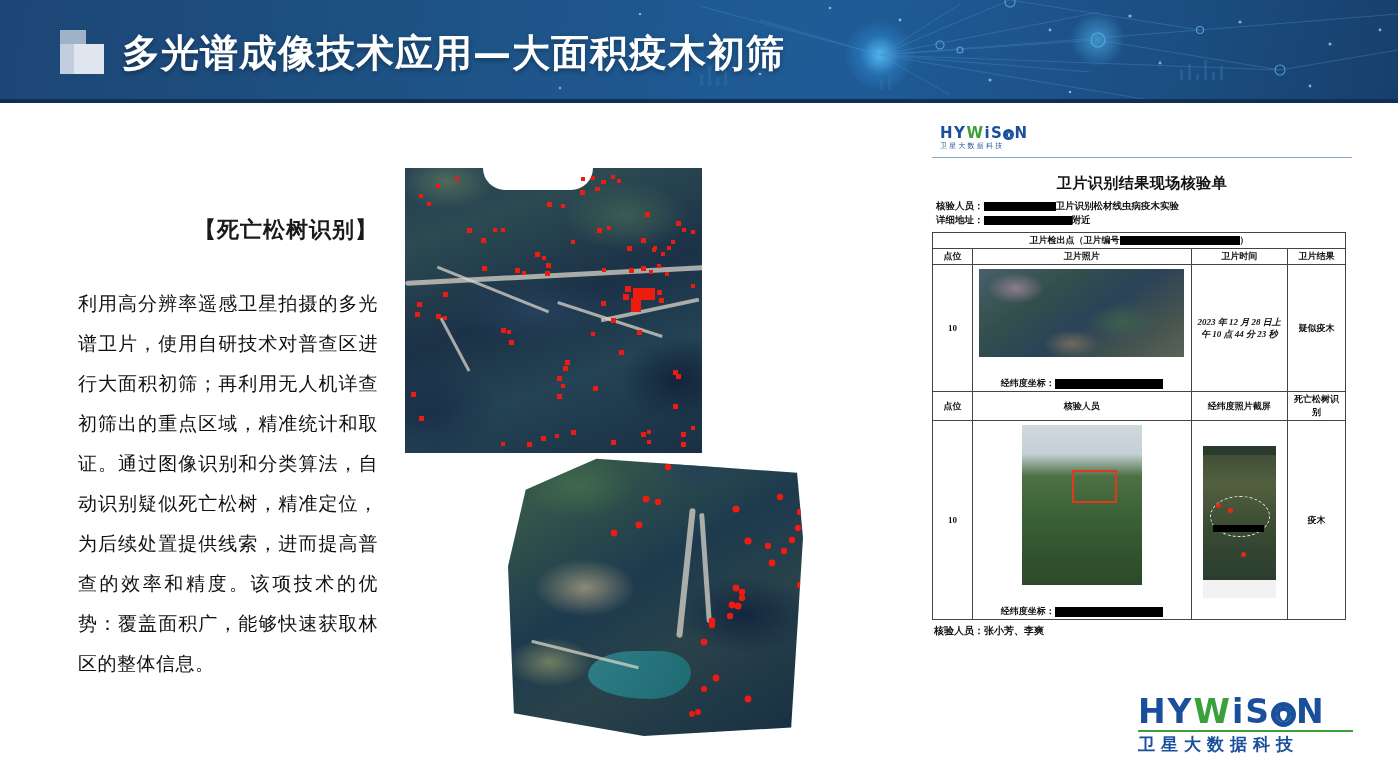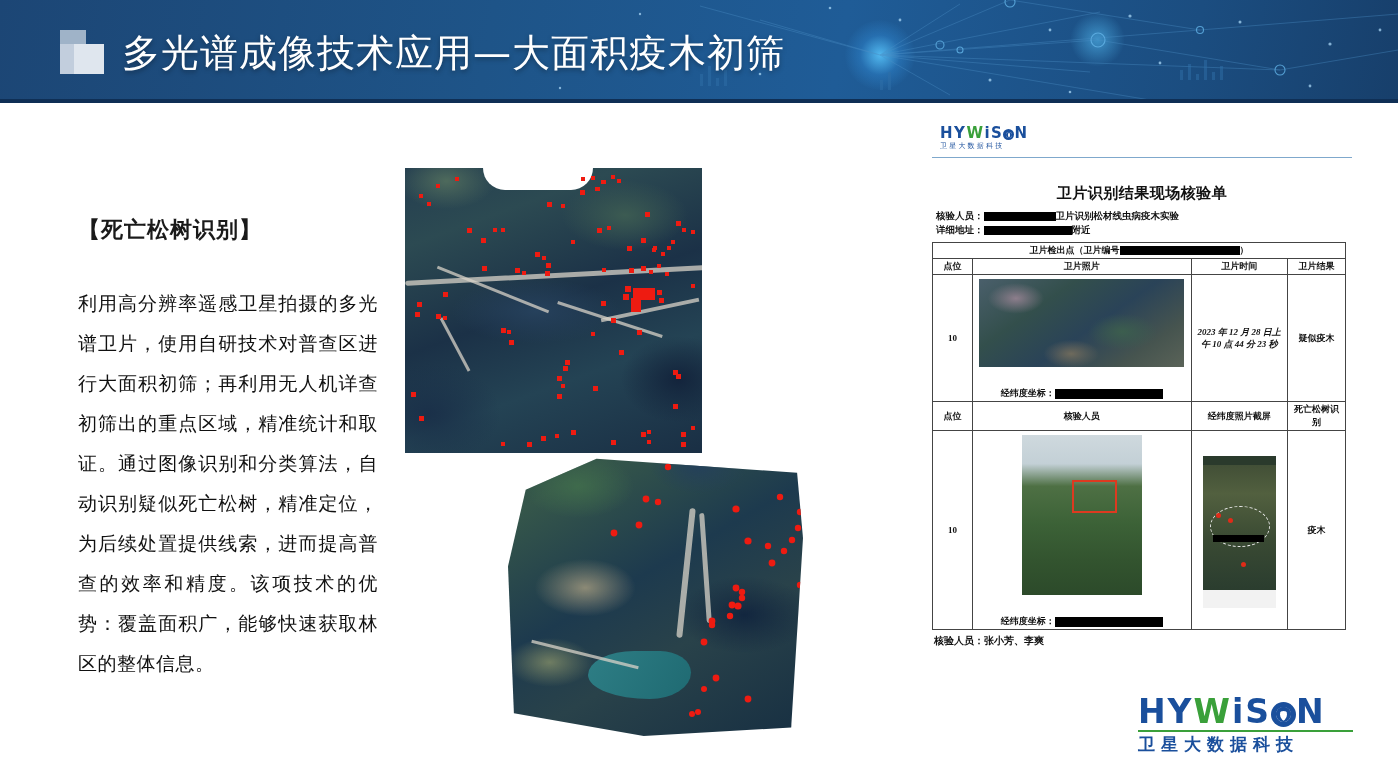--- a/index.html
+++ b/index.html
@@ -32,30 +32,30 @@
   }
   .title-mark{
     position:absolute;z-index:6;
   }
   .title-mark .sq1{position:absolute;left:0;top:0;width:26px;height:26px;background:#9fb3c8;}
   .title-mark .sq2{position:absolute;left:14px;top:14px;width:30px;height:30px;background:#dfe6ee;}
   .title-mark .sq3{position:absolute;left:0;top:14px;width:14px;height:30px;background:#c2cedd;}
   .banner-title{
     position:absolute;left:122px;top:28px;z-index:6;
     font-family:"DejaVu Sans","Liberation Sans",sans-serif;
-    font-size:38px;font-weight:normal;color:#ffffff;letter-spacing:1px;
+    font-size:38px;font-weight:bold;color:#ffffff;letter-spacing:1px;
     text-shadow:0 2px 5px rgba(0,0,0,.35);
     white-space:nowrap;
   }
 
   
   .left-col{position:absolute;left:78px;top:215px;width:300px;}
   .lead-title{
     font-family:"DejaVu Sans","Liberation Sans",sans-serif;
-    font-size:22px;font-weight:bold;color:#1a1a1a;margin:0 0 38px 0;letter-spacing:1px;
+    font-size:22px;font-weight:bold;color:#1a1a1a;margin:0 0 38px 0;letter-spacing:1px;text-align:right;
   }
   .body-text{
     font-family:"DejaVu Sans","Liberation Sans",sans-serif;
     font-size:19px;line-height:40px;color:#111111;margin:0;
     text-align:justify;text-justify:inter-character;
     letter-spacing:.5px;
   }
 
   
   .sat{position:absolute;overflow:hidden;}
@@ -106,21 +106,21 @@
   .hy-g{color:#3aa03a;}
   .hy-sub{font-family:"DejaVu Sans","Liberation Sans",sans-serif;font-size:7px;
     letter-spacing:2.2px;color:#1a4f9c;line-height:9px;margin-top:1px;}
   .hy-rule{height:1px;background:#7fa8cc;margin:5px 0 0 0;}
   .aperture{display:inline-block;width:11px;height:11px;border-radius:50%;
     background:#1a4f9c;position:relative;top:2px;}
   .aperture::after{content:"";position:absolute;left:2.5px;top:2.5px;width:6px;height:6px;
     border-radius:50%;background:#ffffff;
     box-shadow:inset 2px 0 0 #1a4f9c, inset -2px 0 0 #1a4f9c;}
 
-  .doc-title{text-align:center;font-size:15px;font-weight:bold;margin:26px 0 6px 0;letter-spacing:.5px;}
+  .doc-title{text-align:center;font-size:15px;font-weight:bold;margin:16px 0 6px 0;letter-spacing:.5px;}
   .meta-line{font-size:9.5px;font-weight:bold;line-height:14px;margin-left:4px;white-space:nowrap;}
   .meta-line .val{font-weight:normal;}
   .redact{display:inline-block;background:#000000;vertical-align:middle;height:9px;}
 
   table.sheet{border-collapse:collapse;width:414px;margin-top:5px;table-layout:fixed;}
   table.sheet td,table.sheet th{
     border:1px solid #444;font-size:9px;font-weight:bold;text-align:center;padding:1px 2px;
     font-family:"Liberation Serif","DejaVu Serif",serif;vertical-align:middle;
   }
   .band{font-size:10px;font-weight:bold;padding:3px 0;}

